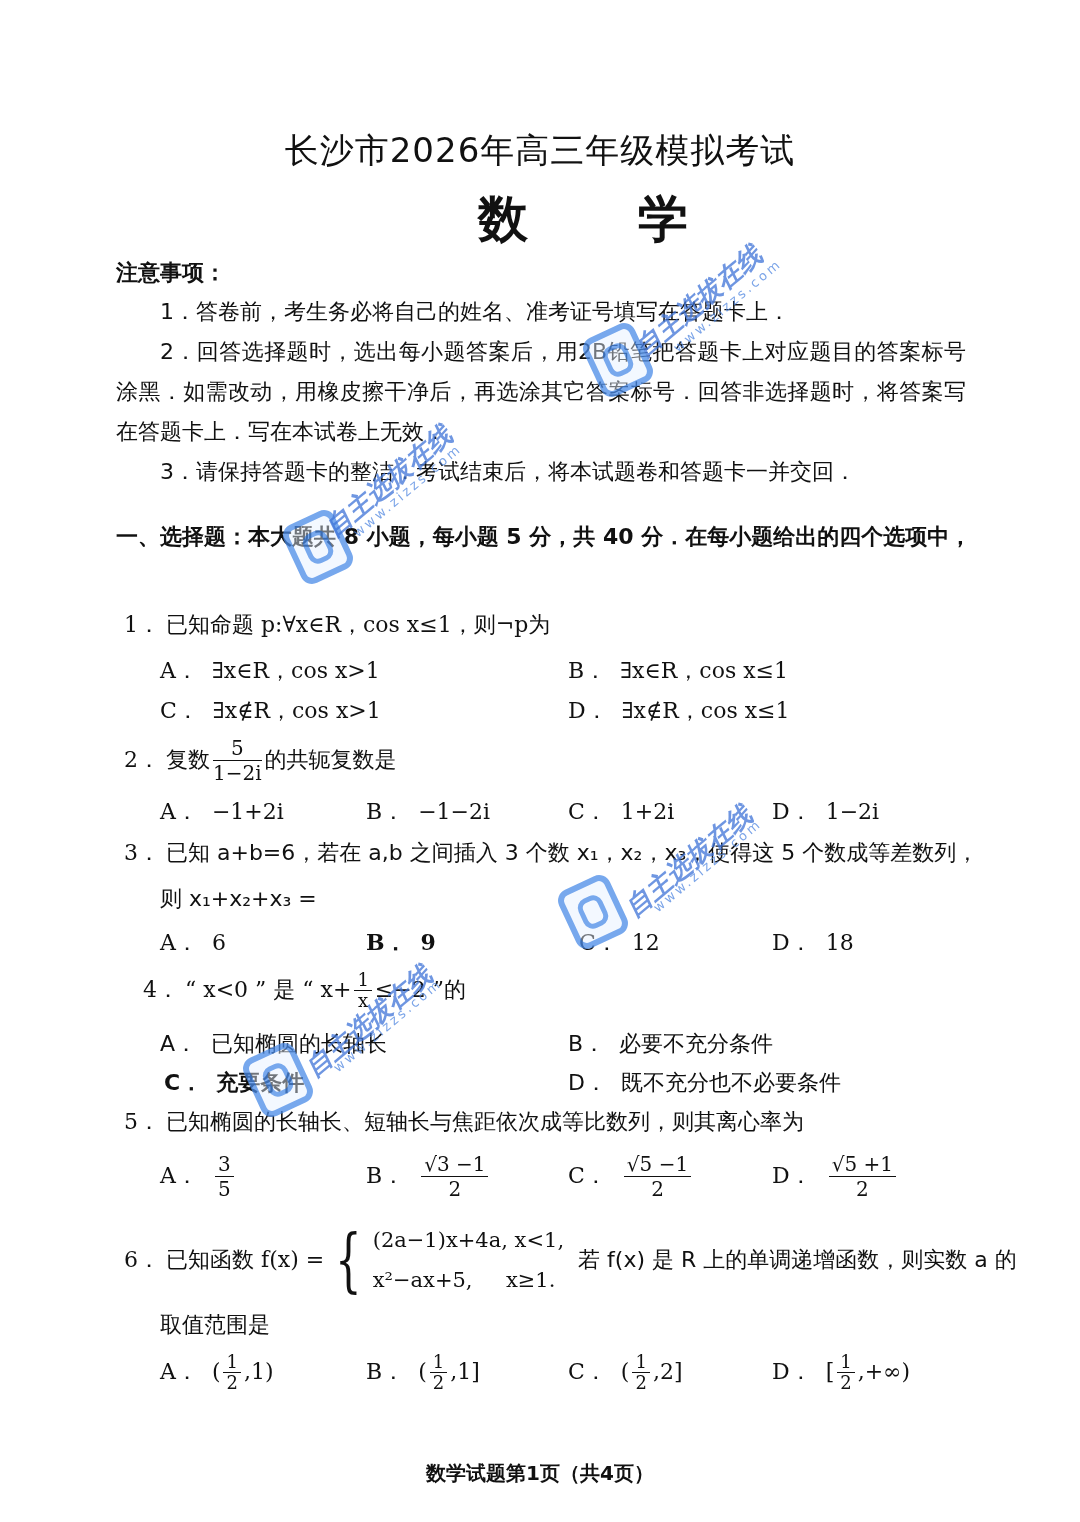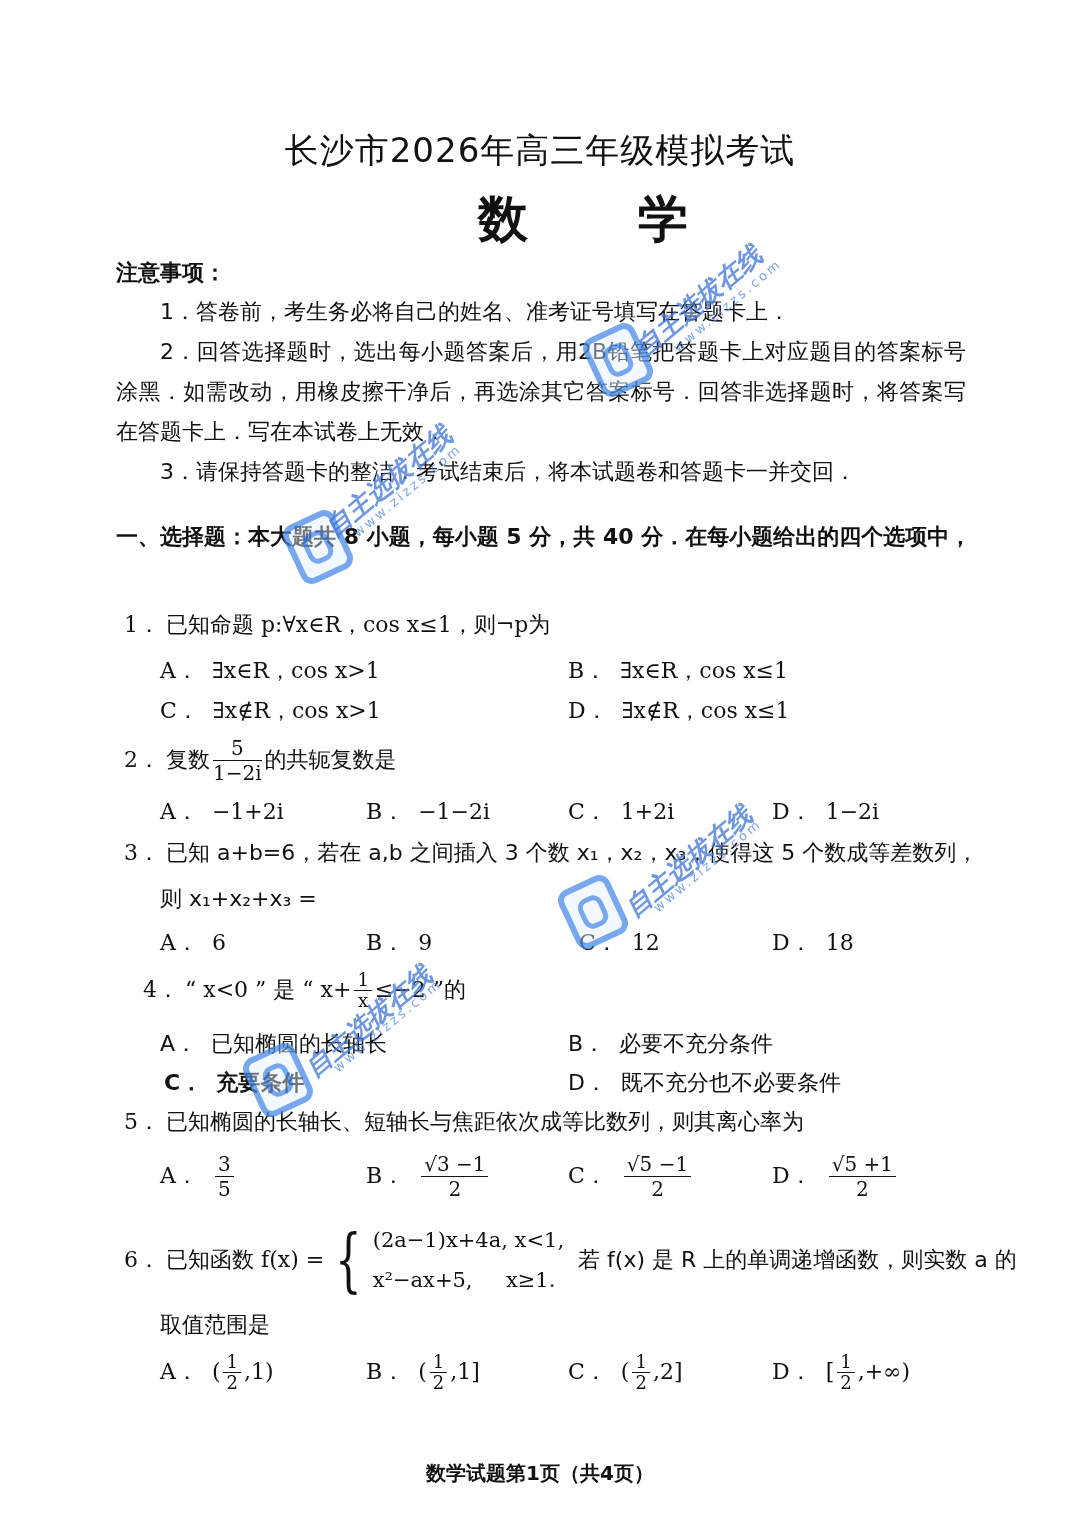--- a/index.html
+++ b/index.html
@@ -109,21 +109,21 @@
 <div class="opt" style="left:160px; top:797px;"><span class="lbl">A．</span><span>−1+2i</span></div>
 <div class="opt" style="left:366px; top:797px;"><span class="lbl">B．</span><span>−1−2i</span></div>
 <div class="opt" style="left:568px; top:797px;"><span class="lbl">C．</span><span>1+2i</span></div>
 <div class="opt" style="left:772px; top:797px;"><span class="lbl">D．</span><span>1−2i</span></div>
 
 <div class="q" style="top:838px;">
   <span class="qn">3．</span><span>已知 a+b=6，若在 a,b 之间插入 3 个数 x₁，x₂，x₃，使得这 5 个数成等差数列，</span>
 </div>
 <div class="q" style="top:884px; left:160px;">则 x₁+x₂+x₃ =</div>
 <div class="opt" style="left:160px; top:928px;"><span class="lbl">A．</span><span>6</span></div>
-<div class="opt" style="left:366px; top:928px;"><span class="lbl">B．</span><span>9</span></div>
+<div class="opt" style="left:366px; top:928px;font-weight:bold;"><span class="lbl">B．</span><span>9</span></div>
 <div class="opt" style="left:568px; top:928px;margin-left:11px;"><span class="lbl">C．</span><span>12</span></div>
 <div class="opt" style="left:772px; top:928px;"><span class="lbl">D．</span><span>18</span></div>
 
 <div class="q" style="top:970px;margin-left:19px;">
   <span class="qn">4．</span><span class="m">“ x&lt;0 ” 是 “ x+</span><span class="frac small m"><span class="num">1</span><span class="den">x</span></span><span class="m">≤−2 ”的</span>
 </div>
 <div class="opt optcn" style="left:160px; top:1029px;"><span class="lbl">A．</span><span>已知椭圆的长轴长</span></div>
 <div class="opt optcn" style="left:568px; top:1029px;"><span class="lbl">B．</span><span>必要不充分条件</span></div>
 <div class="opt optcn" style="left:164px; top:1068px;font-weight:bold;"><span class="lbl">C．</span><span>充要条件</span></div>
 <div class="opt optcn" style="left:568px; top:1068px;"><span class="lbl">D．</span><span>既不充分也不必要条件</span></div>

